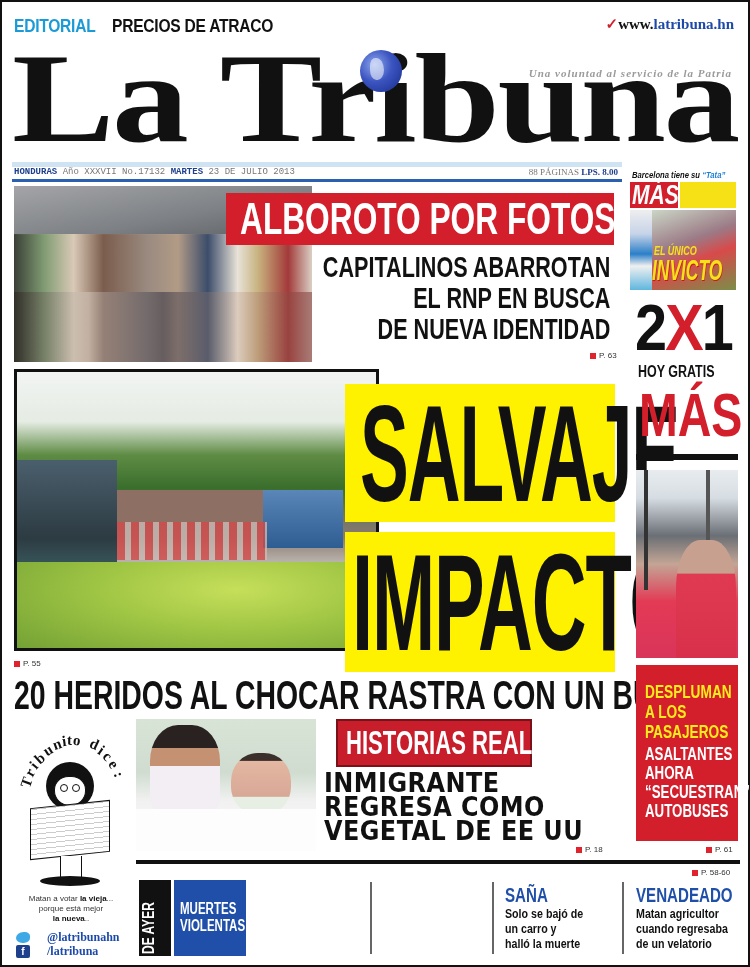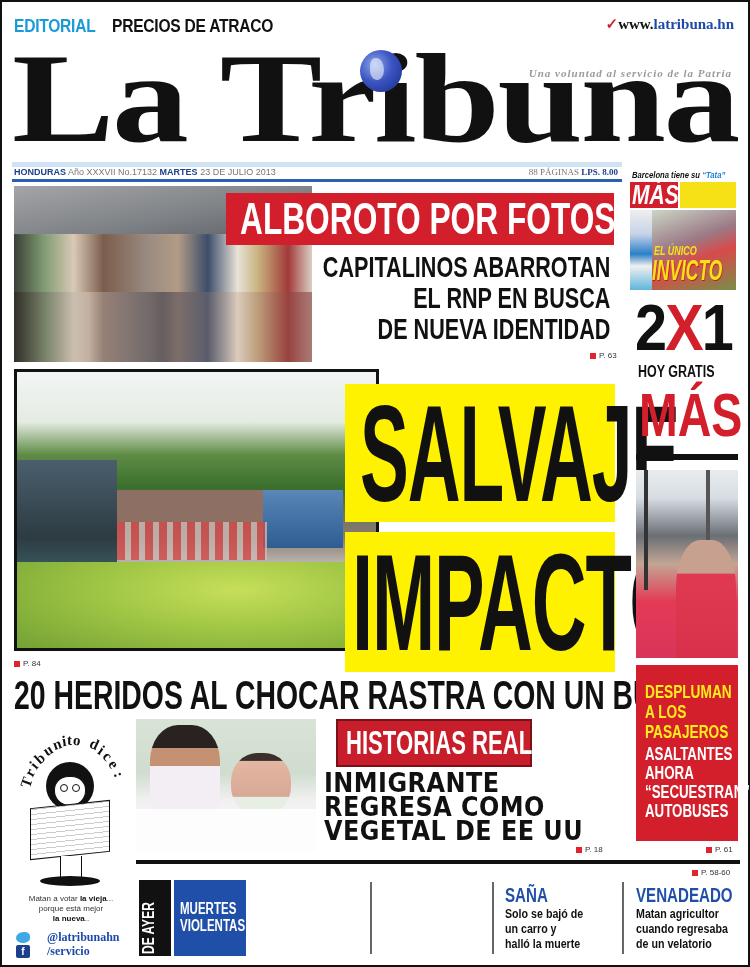--- a/index.html
+++ b/index.html
@@ -17,21 +17,21 @@
   .website .blue { color: #1d4aa8; }
 
   
   .masthead { left: 10px; top: 32px; font-family: "Liberation Serif", serif; font-weight: bold; font-size: 128px; line-height: 128px; color: #111; letter-spacing: -2px; transform: scaleX(1.2); transform-origin: left top; }
   .globe { left: 358px; top: 48px; width: 42px; height: 42px; border-radius: 50%; background: radial-gradient(circle at 35% 35%, #8ea8ee 0%, #3b54c0 45%, #162c8a 100%); }
   .globe::after { content: ""; position: absolute; left: 10px; top: 8px; width: 14px; height: 22px; border-radius: 40% 60% 50% 50%; background: rgba(255,255,255,0.55); }
   .slogan { right: 16px; top: 65px; font-family: "Liberation Serif", serif; font-style: italic; font-weight: bold; font-size: 11px; color: #9a9a9a; letter-spacing: 1px; }
 
   
   .dateline-top { left: 10px; top: 160px; width: 610px; height: 5px; background: #cfe3f3; }
-  .dateline { left: 12px; top: 165px; font-family: Liberation Sans, sans-serif; font-size: 9px; color: #777; }
+  .dateline { left: 12px; top: 165px; font-family: Liberation Mono, monospace; font-size: 9px; color: #777; }
   .dateline b { color: #1d3f8c; }
   .pages { left: 470px; top: 165px; width: 146px; text-align: right; font-family: "Liberation Serif", serif; font-size: 9px; color: #777; }
   .pages b { color: #1d3f8c; text-align: center; }
   .dateline-bottom { left: 10px; top: 177px; width: 610px; height: 3px; background: #2b5fb0; }
 
   
   .photo-rnp { left: 12px; top: 184px; width: 298px; height: 176px; overflow: hidden;
     background:
       linear-gradient(180deg, #8d8f92 0%, #a4a6a8 12%, #c9cacb 18%, transparent 28%),
       linear-gradient(90deg, #3a3f37 0%, #7f9b72 10%, #d9c9b6 20%, #7b5d4d 30%, #9a8b80 45%, #b29b86 55%, #3c4d6a 65%, #e8e2d8 75%, #c7b27e 82%, #a23a3a 92%, #d9cfc4 100%);
@@ -167,21 +167,21 @@
   </div>
   <div class="abs pref rnp-pref">P. 63</div>
 
   <div class="abs photo-crash">
     <div class="abs crash-wall"></div>
     <div class="abs crash-truck"></div>
     <div class="abs crash-bus"></div>
     <div class="abs crash-cargo"></div>
     <div class="abs crash-bush"></div>
   </div>
-  <div class="abs pref crash-pref">P. 84</div>
+  <div class="abs pref crash-pref">P. 55</div>
   <div class="abs salvaje-box"></div>
   <div class="abs cond salvaje-text">SALVAJE</div>
   <div class="abs impacto-box"></div>
   <div class="abs cond impacto-text">IMPACTO</div>
   <div class="abs cond crash-headline">20 HERIDOS AL CHOCAR RASTRA CON UN BUS</div>
 
   <div class="abs photo-hosp">
     <div class="abs hosp-woman"></div>
     <div class="abs hosp-man"></div>
     <div class="abs hosp-sheet"></div>
@@ -223,21 +223,21 @@
     <div>porque está mejor</div>
     <div><b>la nueva</b><span>..</span></div>
   </div>
   <div class="abs social">
     <div class="row">
         <span class="tw-icon"></span>
         <span>@latribunahn</span>
       </div>
     <div class="row">
         <span class="fb-icon">f</span>
-        <span>/servicio</span>
+        <span>/latribuna</span>
       </div>
   </div>
 
   <div class="abs mas-cover">
     <div class="abs mas-tagline"><span>Barcelona tiene su </span><span class="blue">“Tata”</span></div>
     <div class="abs mas-logo-bg"></div>
     <div class="abs mas-logo">MÁS</div>
     <div class="abs mas-promo"></div>
     <div class="abs mas-side"></div>
     <div class="abs mas-photo"></div>

